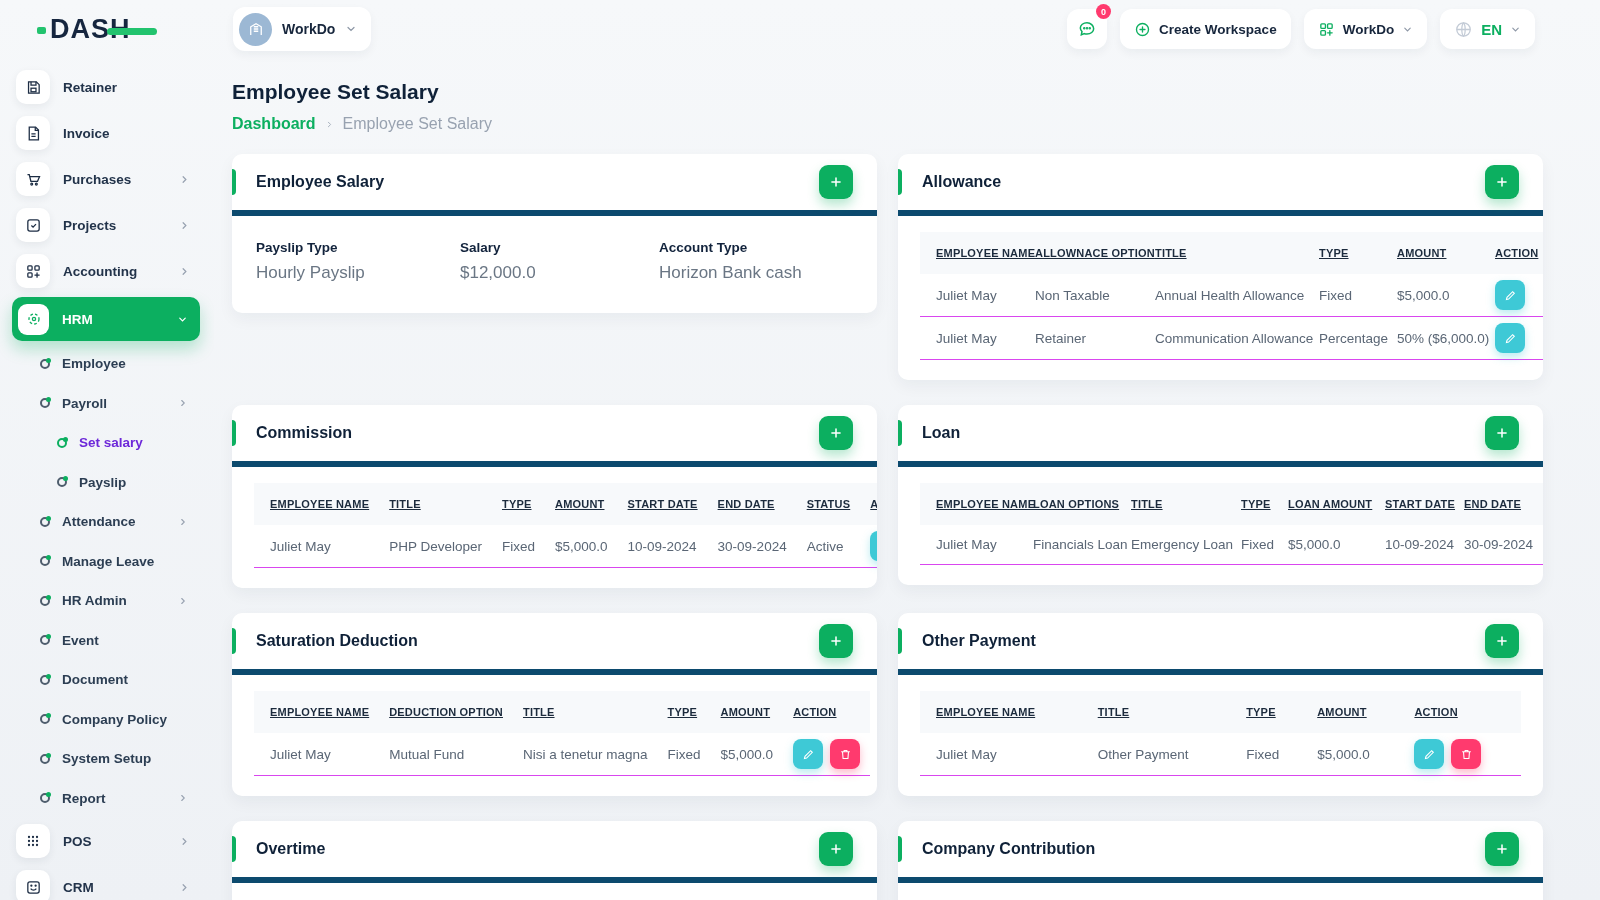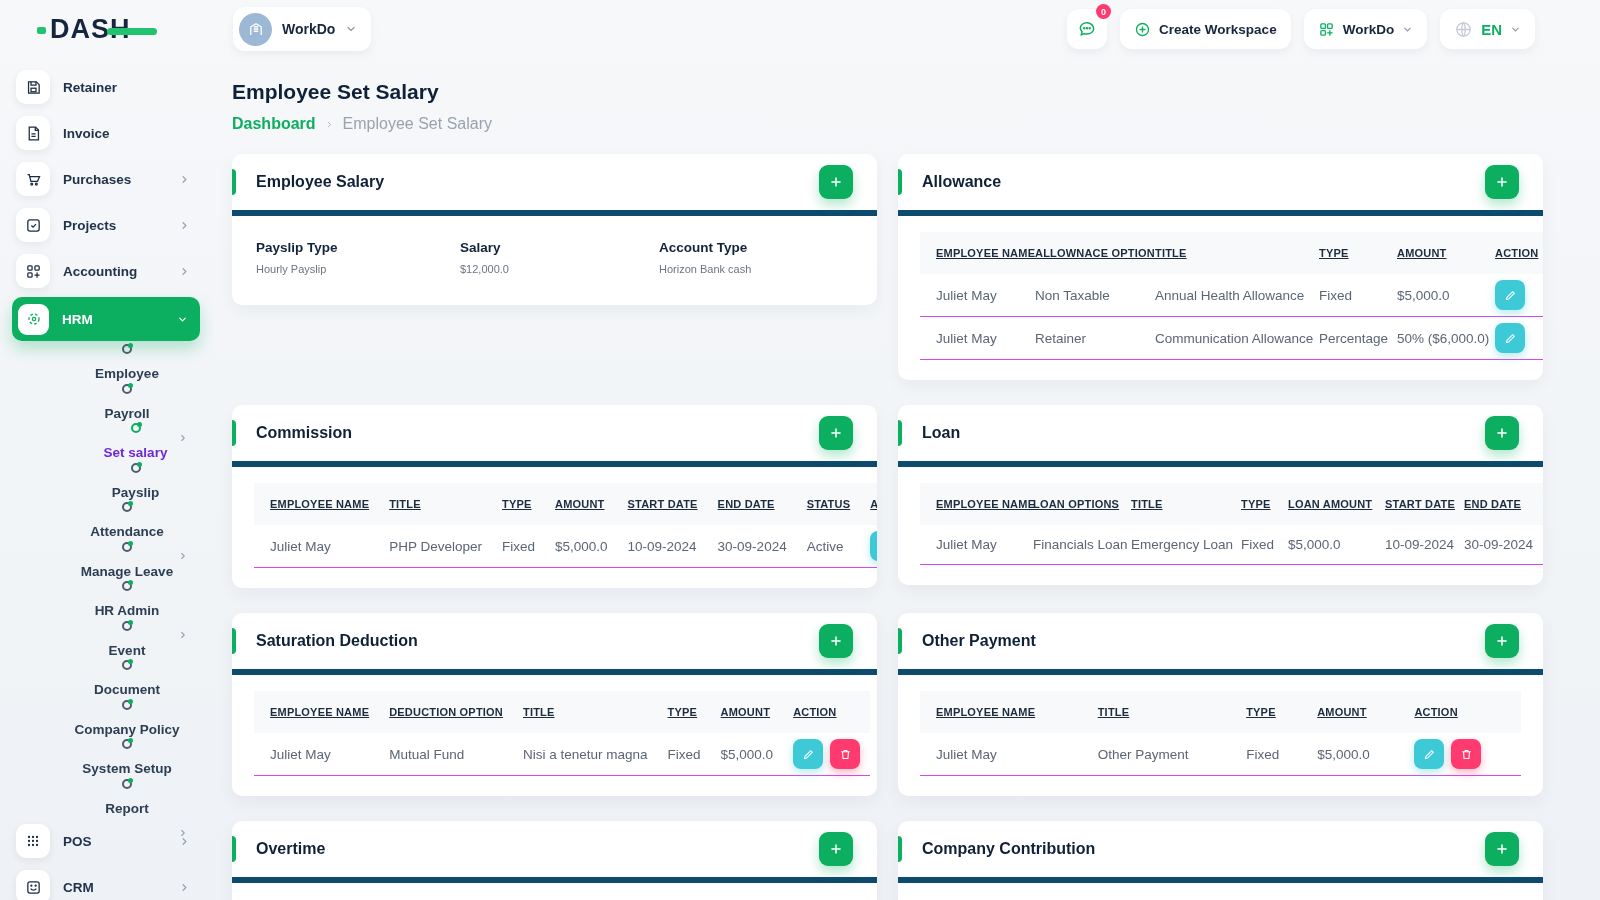--- a/index.html
+++ b/index.html
@@ -38,21 +38,21 @@
   .nav-item { display:flex; align-items:center; gap:13px; height:46px; padding-left:4px; cursor:pointer; }
   .nav-ic { width:34px; height:34px; flex:none; background:#fff; border-radius:10px; color:#1d2d44;
     display:flex; align-items:center; justify-content:center; box-shadow:0 3px 8px rgba(23,38,60,.07); }
   .nav-label { font-size:13.5px; font-weight:700; color:#22334a; }
   .nav-chev { margin-left:auto; margin-right:24px; color:#97a1b0; display:flex; }
   .nav-item.active { background:#0caf60; border-radius:10px; height:44px; margin:3px 14px 3px 0; padding-left:6px;
     box-shadow:0 8px 16px rgba(12,175,96,.28); }
   .nav-item.active .nav-ic { width:31px; height:31px; color:#0caf60; box-shadow:none; border-radius:9px; }
   .nav-item.active .nav-label { color:#fff; }
   .nav-item.active .nav-chev { color:#fff; margin-right:12px; }
-  .nav-sub { display:flex; align-items:center; gap:12px; height:39.5px; padding-left:28px; cursor:pointer;flex-direction:column; }
+  .nav-sub { display:flex; align-items:center; gap:12px; height:39.5px; padding-left:28px; cursor:pointer; }
   .nav-sub .nav-label { font-weight:600; color:#2c3e53; }
   .nav-sub .nav-chev { margin-right:26px; }
   .bullet { width:10px; height:10px; flex:none; border:2px solid #4e5d6d; border-radius:50%; position:relative; }
   .bullet::after { content:""; position:absolute; width:5px; height:5px; background:#0caf60; border-radius:50%;
     right:-3px; top:-3px; }
   .nav-sub.nested { padding-left:45px; }
   .nav-sub.active-link .nav-label { color:#6d28d9; }
   .nav-sub.active-link .bullet { border-color:#0caf60; }
 
   
@@ -70,21 +70,21 @@
   .card-header::before { content:""; position:absolute; left:0; top:50%; transform:translateY(-50%);
     width:4px; height:26px; background:#0caf60; border-radius:0 4px 4px 0; }
   .card-title { font-size:16px; font-weight:700; color:#0f2138; }
   .add-btn { width:34px; height:34px; flex:none; background:#0caf60; border:none; border-radius:9px; color:#fff;
     display:flex; align-items:center; justify-content:center; box-shadow:0 6px 12px rgba(12,175,96,.3); cursor:pointer; }
   .card-body { padding:16px 22px 20px; overflow:hidden; }
   .card-stub { min-height:120px; }
 
   .fields { display:grid; grid-template-columns:204px 199px 1fr; padding:8px 2px 10px; }
   .f-label { font-size:13.5px; font-weight:700; color:#12233c; margin-bottom:8px; }
-  .f-value { font-size:11px; color:#6a7684; }
+  .f-value { font-size:17px; color:#6a7684; }
 
   table.tbl { border-collapse:separate; border-spacing:0; width:100%; }
   .tbl th { background:#f7f9fb; font-size:11px; font-weight:700; color:#1c2b3d; text-align:left;
     padding:15px 10px; letter-spacing:.2px; white-space:nowrap;text-decoration:underline; }
   .tbl td { padding:12px 10px; font-size:13.5px; color:#5a6675; white-space:nowrap;
     border-bottom:1px solid #d946ef; vertical-align:middle; }
   .tbl th:first-child, .tbl td:first-child { padding-left:16px; }
   .tbl td.cell-actions { padding-top:6px; padding-bottom:6px; }
   .tbl-fixed { table-layout:fixed; }
   .tbl-allowance { width:670px; }

